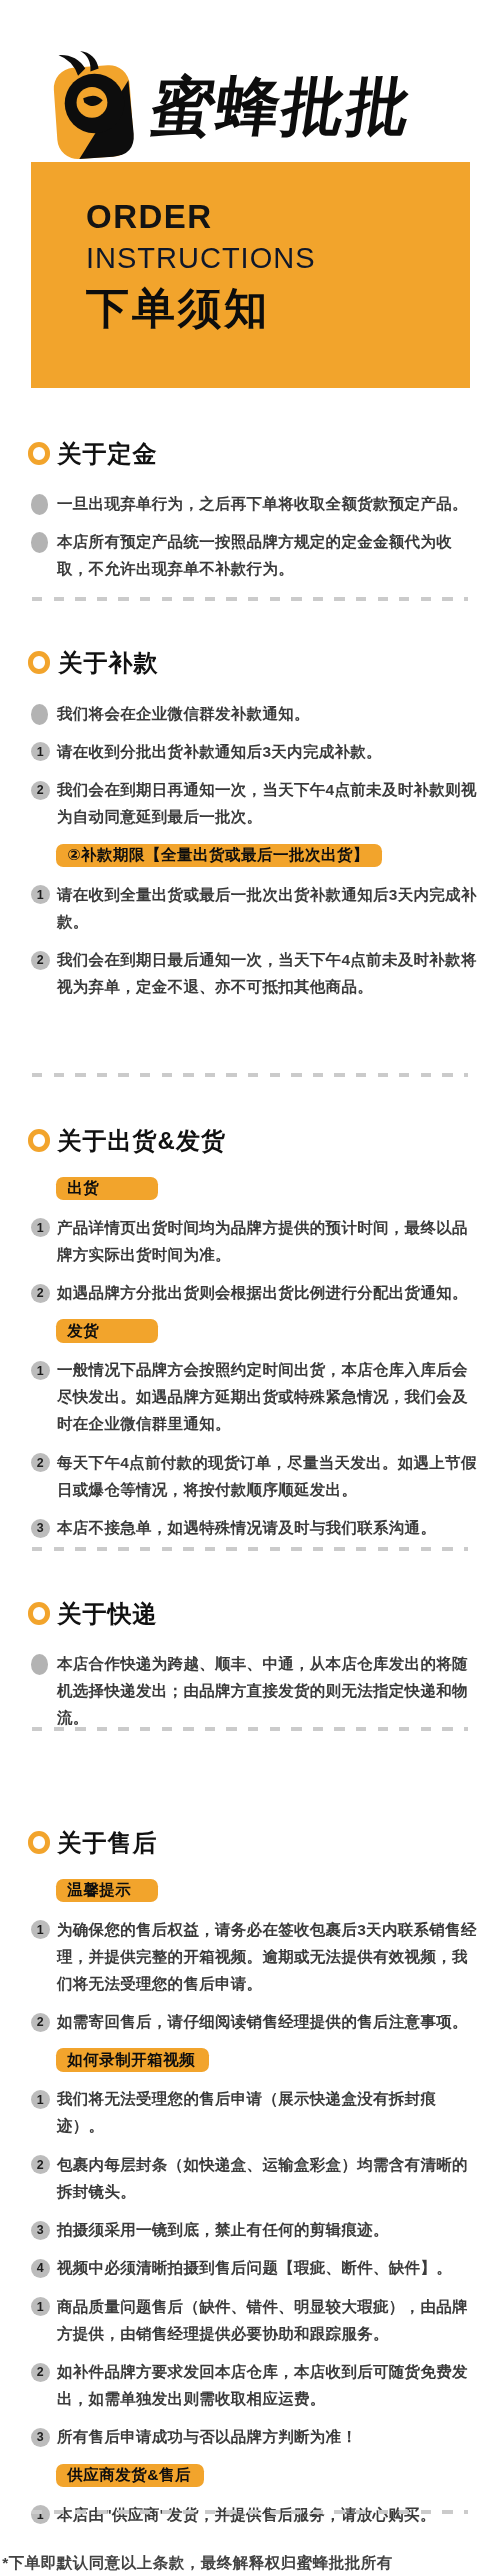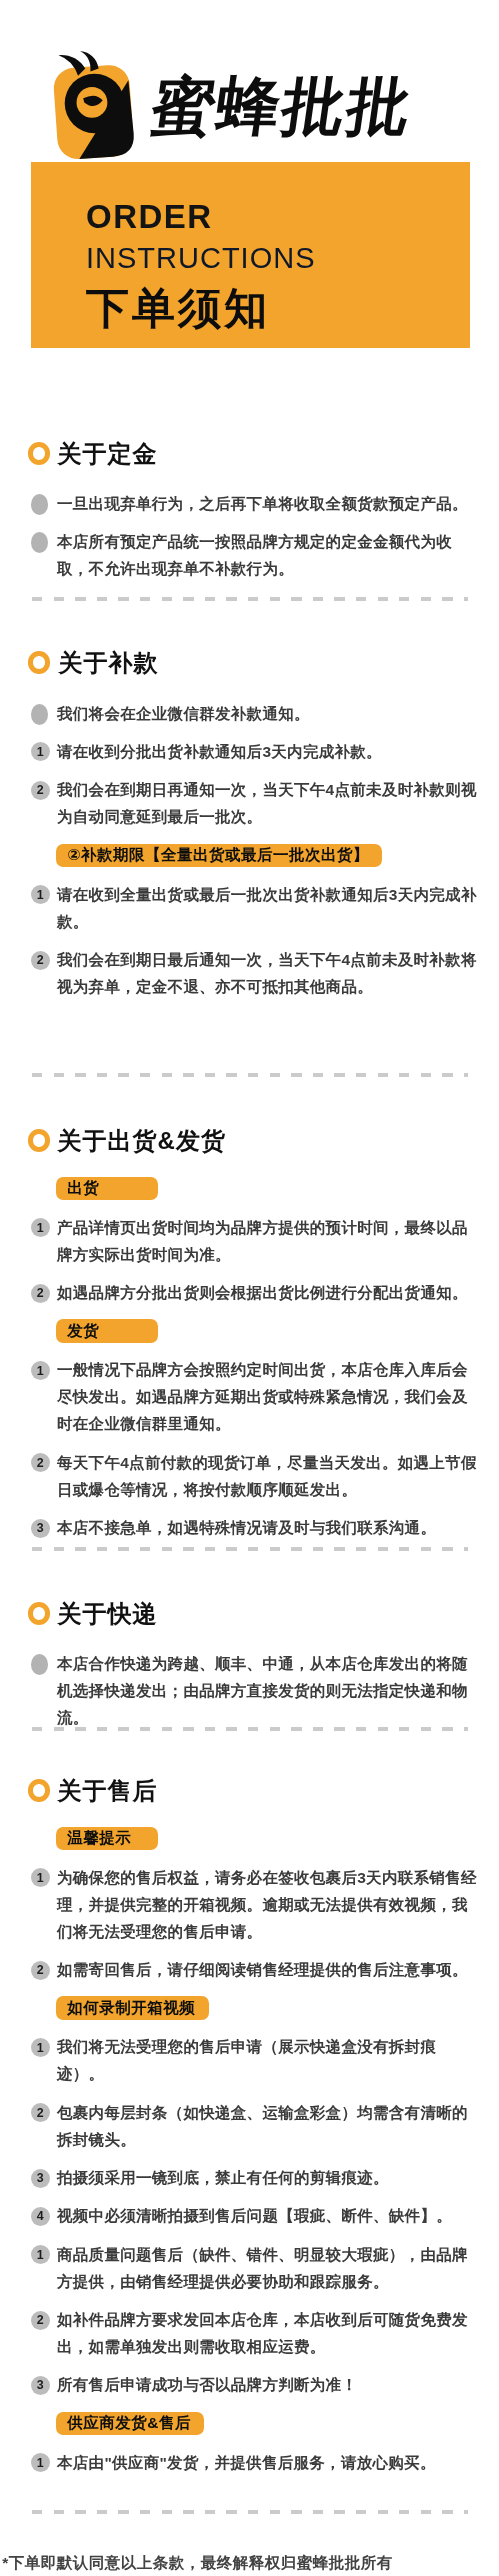--- a/index.html
+++ b/index.html
@@ -11,33 +11,33 @@
   }
   
   .logo-row{position:absolute;top:50px;left:49px;display:flex;align-items:center;gap:14.4px;}
   .logo-mark{width:89px;height:112px;flex:0 0 auto;}
   .brand-word{
     font-size:63px;font-weight:900;color:#0d0d0d;letter-spacing:2.1px;
     transform:skewX(-8deg);white-space:nowrap;line-height:1;
   }
   
   .banner{
-    position:absolute;left:31px;top:162px;width:439px;height:186px;
+    position:absolute;left:31px;top:162px;width:439px;height:226px;
     box-sizing:border-box;padding:38px 0 0 55px;
   }
   .banner .l1{font-size:33px;font-weight:700;letter-spacing:1.5px;color:#141414;line-height:1;}
   .banner .l2{font-size:29px;font-weight:400;letter-spacing:1px;color:#0f172a;line-height:1;margin-top:11.3px;}
   .banner .l3{font-size:43px;font-weight:900;letter-spacing:3.1px;color:#0d0d0d;line-height:1;margin-top:13.4px;}
   
   .section{position:absolute;left:28px;width:443px;}
   #sec-deposit{top:439px;}
   #sec-payment{top:647px;}
   #sec-shipping{top:1126px;}
   #sec-express{top:1599px;}
-  #sec-aftersale{top:1776px;}
+  #sec-aftersale{top:1828px;}
   .sec-head{display:flex;align-items:center;gap:7.2px;margin:0 0 21.6px 0;}
   .ring{width:12.4px;height:12.4px;border:5.2px solid var(--accent);border-radius:50%;flex:0 0 auto;}
   .sec-title{font-size:24px;font-weight:900;color:#111111;line-height:29px;letter-spacing:1px;white-space:nowrap;}
   .blocks > *{margin-top:11.3px;}
   .blocks > :first-child{margin-top:0;}
   .blocks > .pillrow{margin-top:13.4px;}
   .blocks > .pillrow + *{margin-top:13.4px;}
   .item{position:relative;padding-left:29px;}
   .item .text{
     margin:0;width:422px;font-size:15.5px;line-height:27px;font-weight:700;

